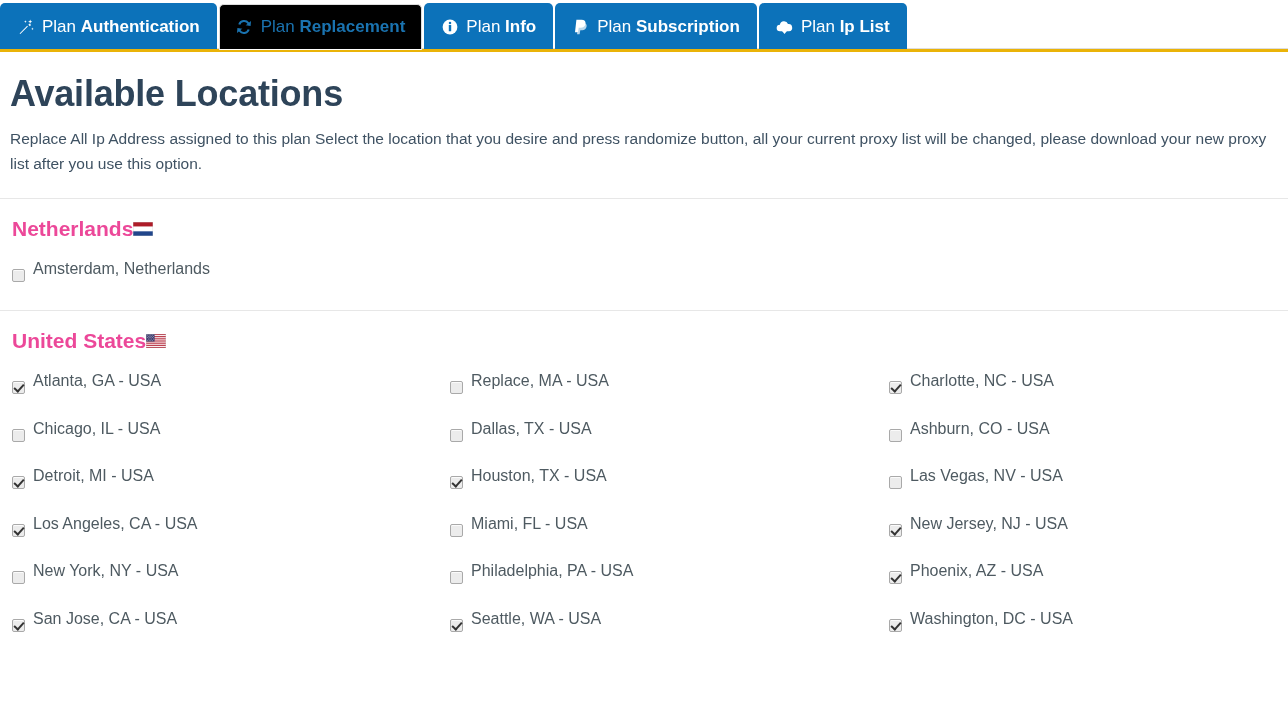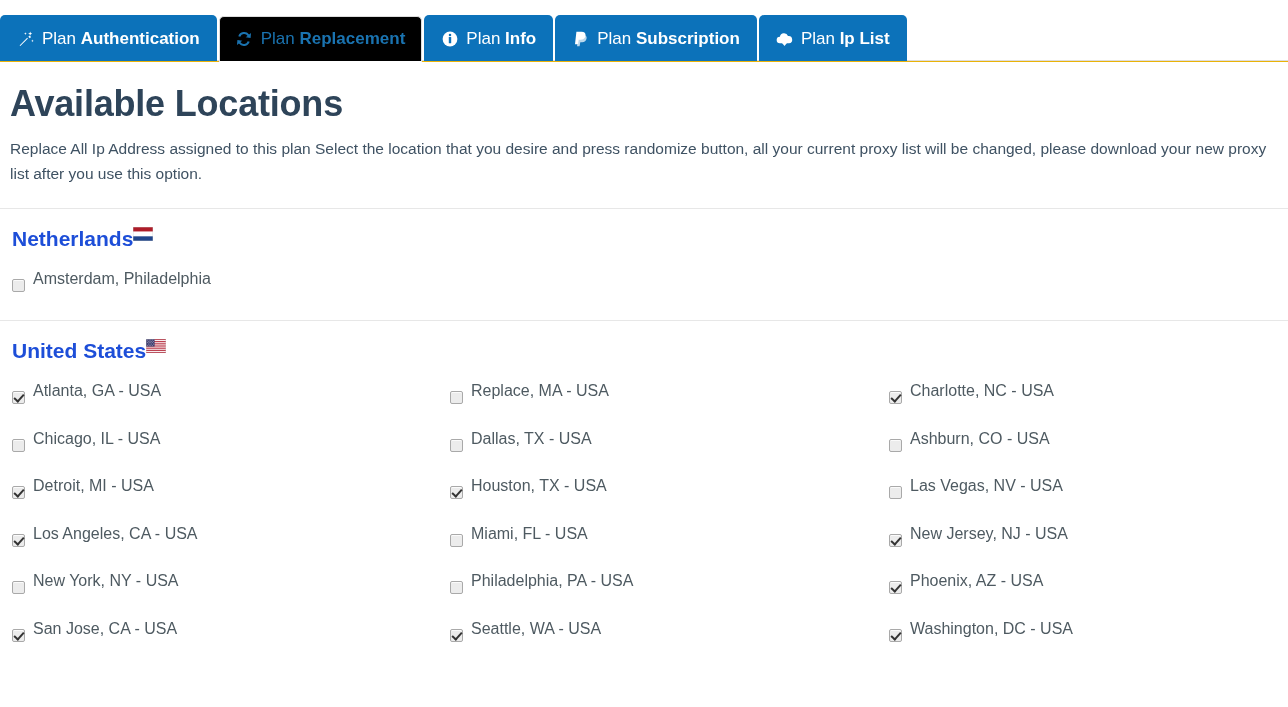--- a/index.html
+++ b/index.html
@@ -9,26 +9,26 @@
     width: 1288px;
     height: 707px;
     background: #ffffff;
     font-family: "Liberation Sans", sans-serif;
     overflow: hidden;
   }
 
   
   .tabbar {
     position: relative;
-    height: 62px;
+    height: 52px;
     padding: 16px 0 0 0;
     display: flex;
     align-items: flex-end;
     gap: 2px;
-    border-bottom: 1px solid #eab308;
+    border-bottom: 3px solid #eab308;
     background: #ffffff;
   }
   .tabbar::after {
     content: "";
     position: absolute;
     left: 0; right: 0; bottom: 0;
     height: 1px;
     background: #dddddd;
   }
   .tab {
@@ -92,23 +92,24 @@
     border: none;
     border-top: 1px solid #e7e7e7;
     margin: 0 0 0 0;
   }
 
   .country-block { padding: 18px 0 14px 12px; }
 
   h2.country-title {
     font-size: 21px;
     font-weight: bold;
-    color: #1d4ed8;
+    color: #ec4899;
     margin: 0 0 8px 0;
     display: flex;
+    align-items: center;
   }
   .flag { display: inline-block; line-height: 1; }
   .flag svg { display: block; }
 
   .loc-grid {
     display: grid;
     grid-template-columns: 438px 439px 1fr;
     row-gap: 0;
   }
   .loc-item {
@@ -221,21 +222,21 @@
         <rect x="0" y="0" width="20" height="4.66" fill="#ae1c28"></rect>
         <rect x="0" y="4.66" width="20" height="4.66" fill="#ffffff"></rect>
         <rect x="0" y="9.32" width="20" height="4.68" fill="#21468b"></rect>
         <rect x="0" y="0" width="20" height="14" fill="none" stroke="#cccccc" stroke-width="0.6"></rect>
       </svg>
         </span>
       </h2>
       <div class="loc-grid">
         <label class="loc-item">
           <span class="cbox"></span>
-          <span class="lbl">Amsterdam, Philadelphia</span>
+          <span class="lbl">Amsterdam, Netherlands</span>
         </label>
       </div>
     </div>
     <hr class="sep">
     <div class="country-block">
       <h2 class="country-title">
         <span>United States</span>
         <span class="flag">
           <svg width="20" height="14" viewBox="0 0 20 14">
         <rect width="20" height="14" fill="#ffffff"></rect>

